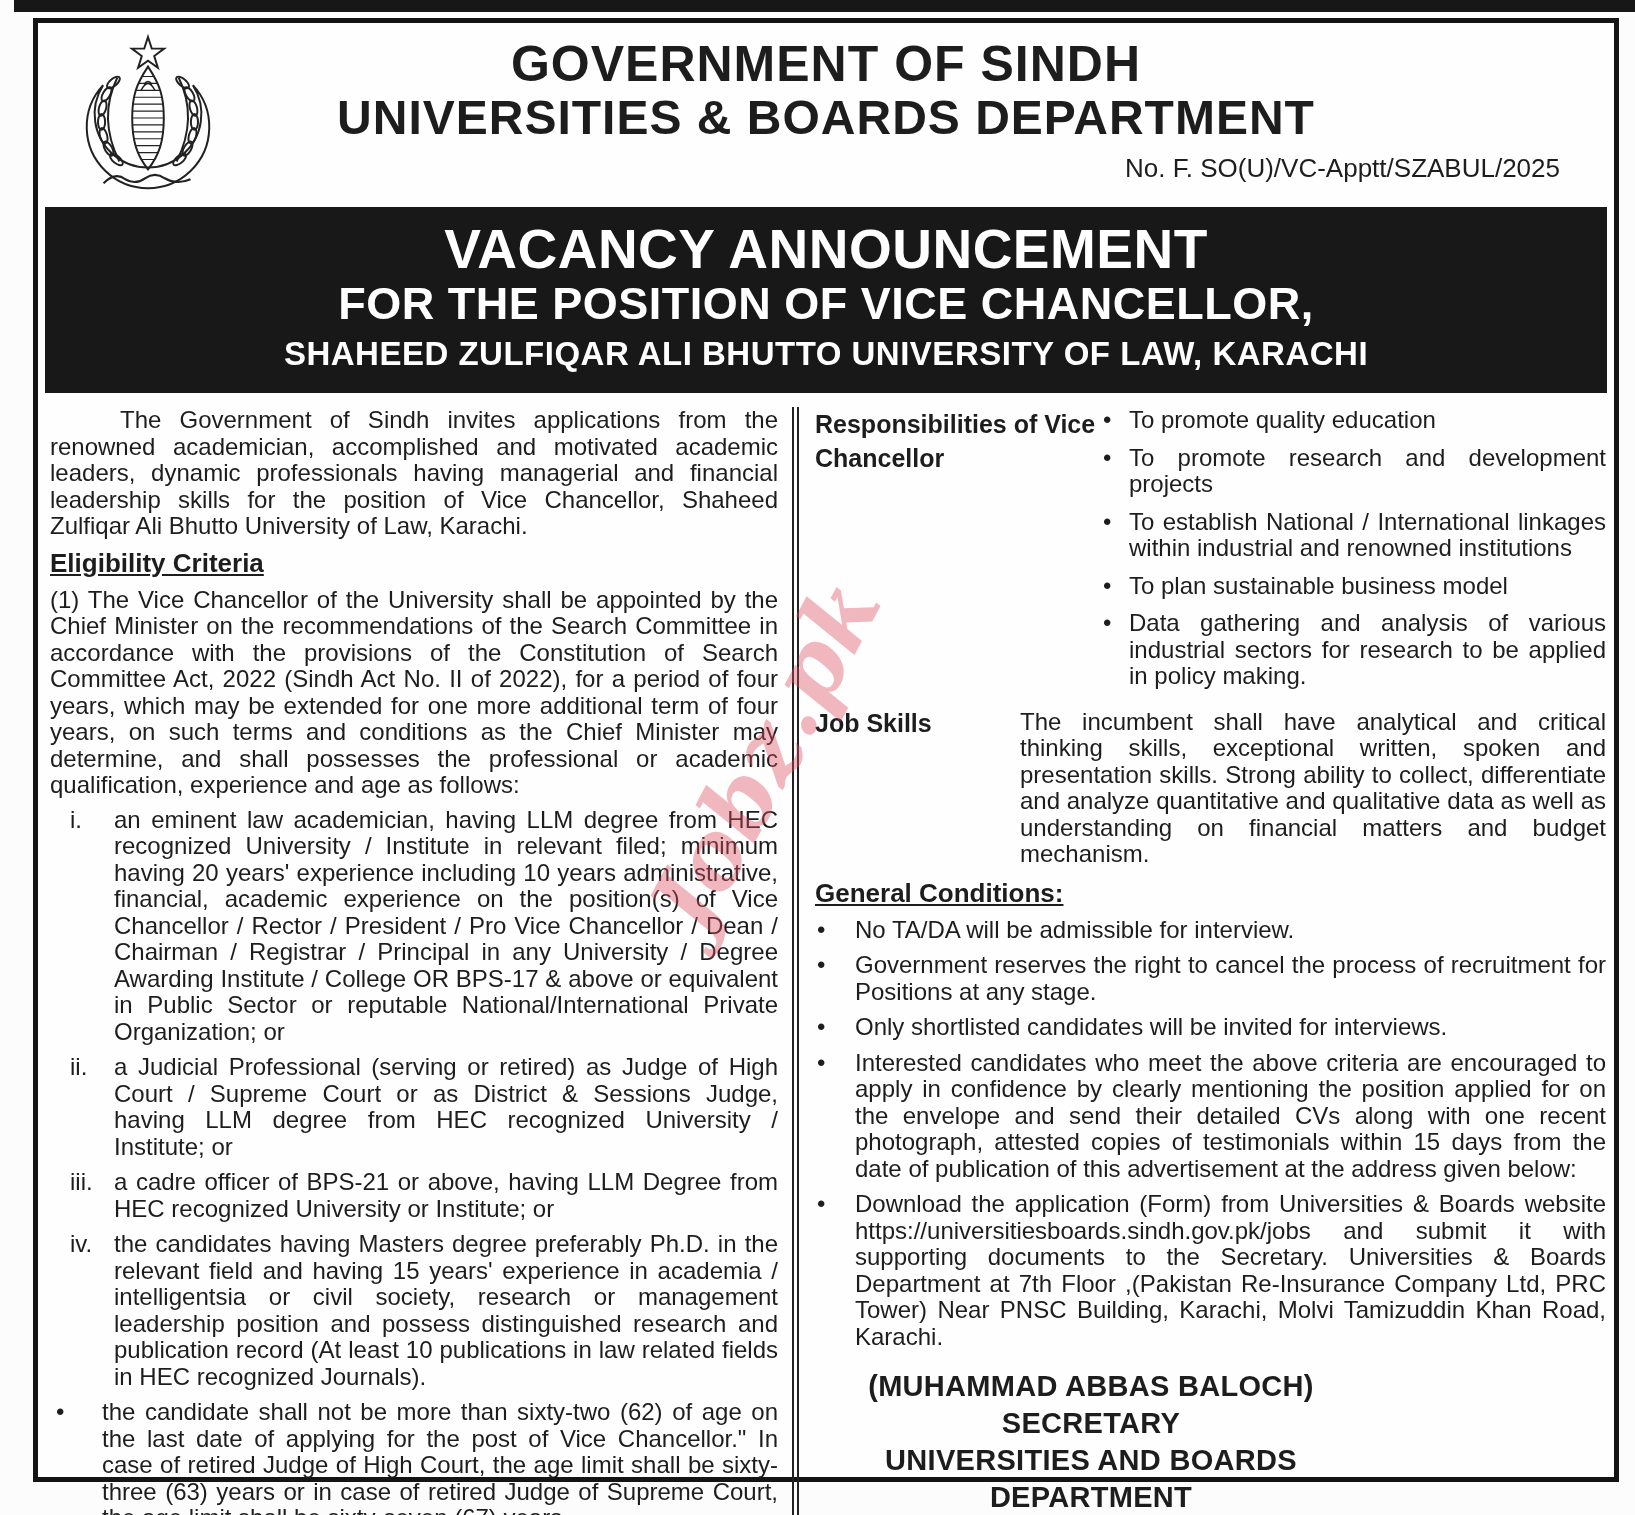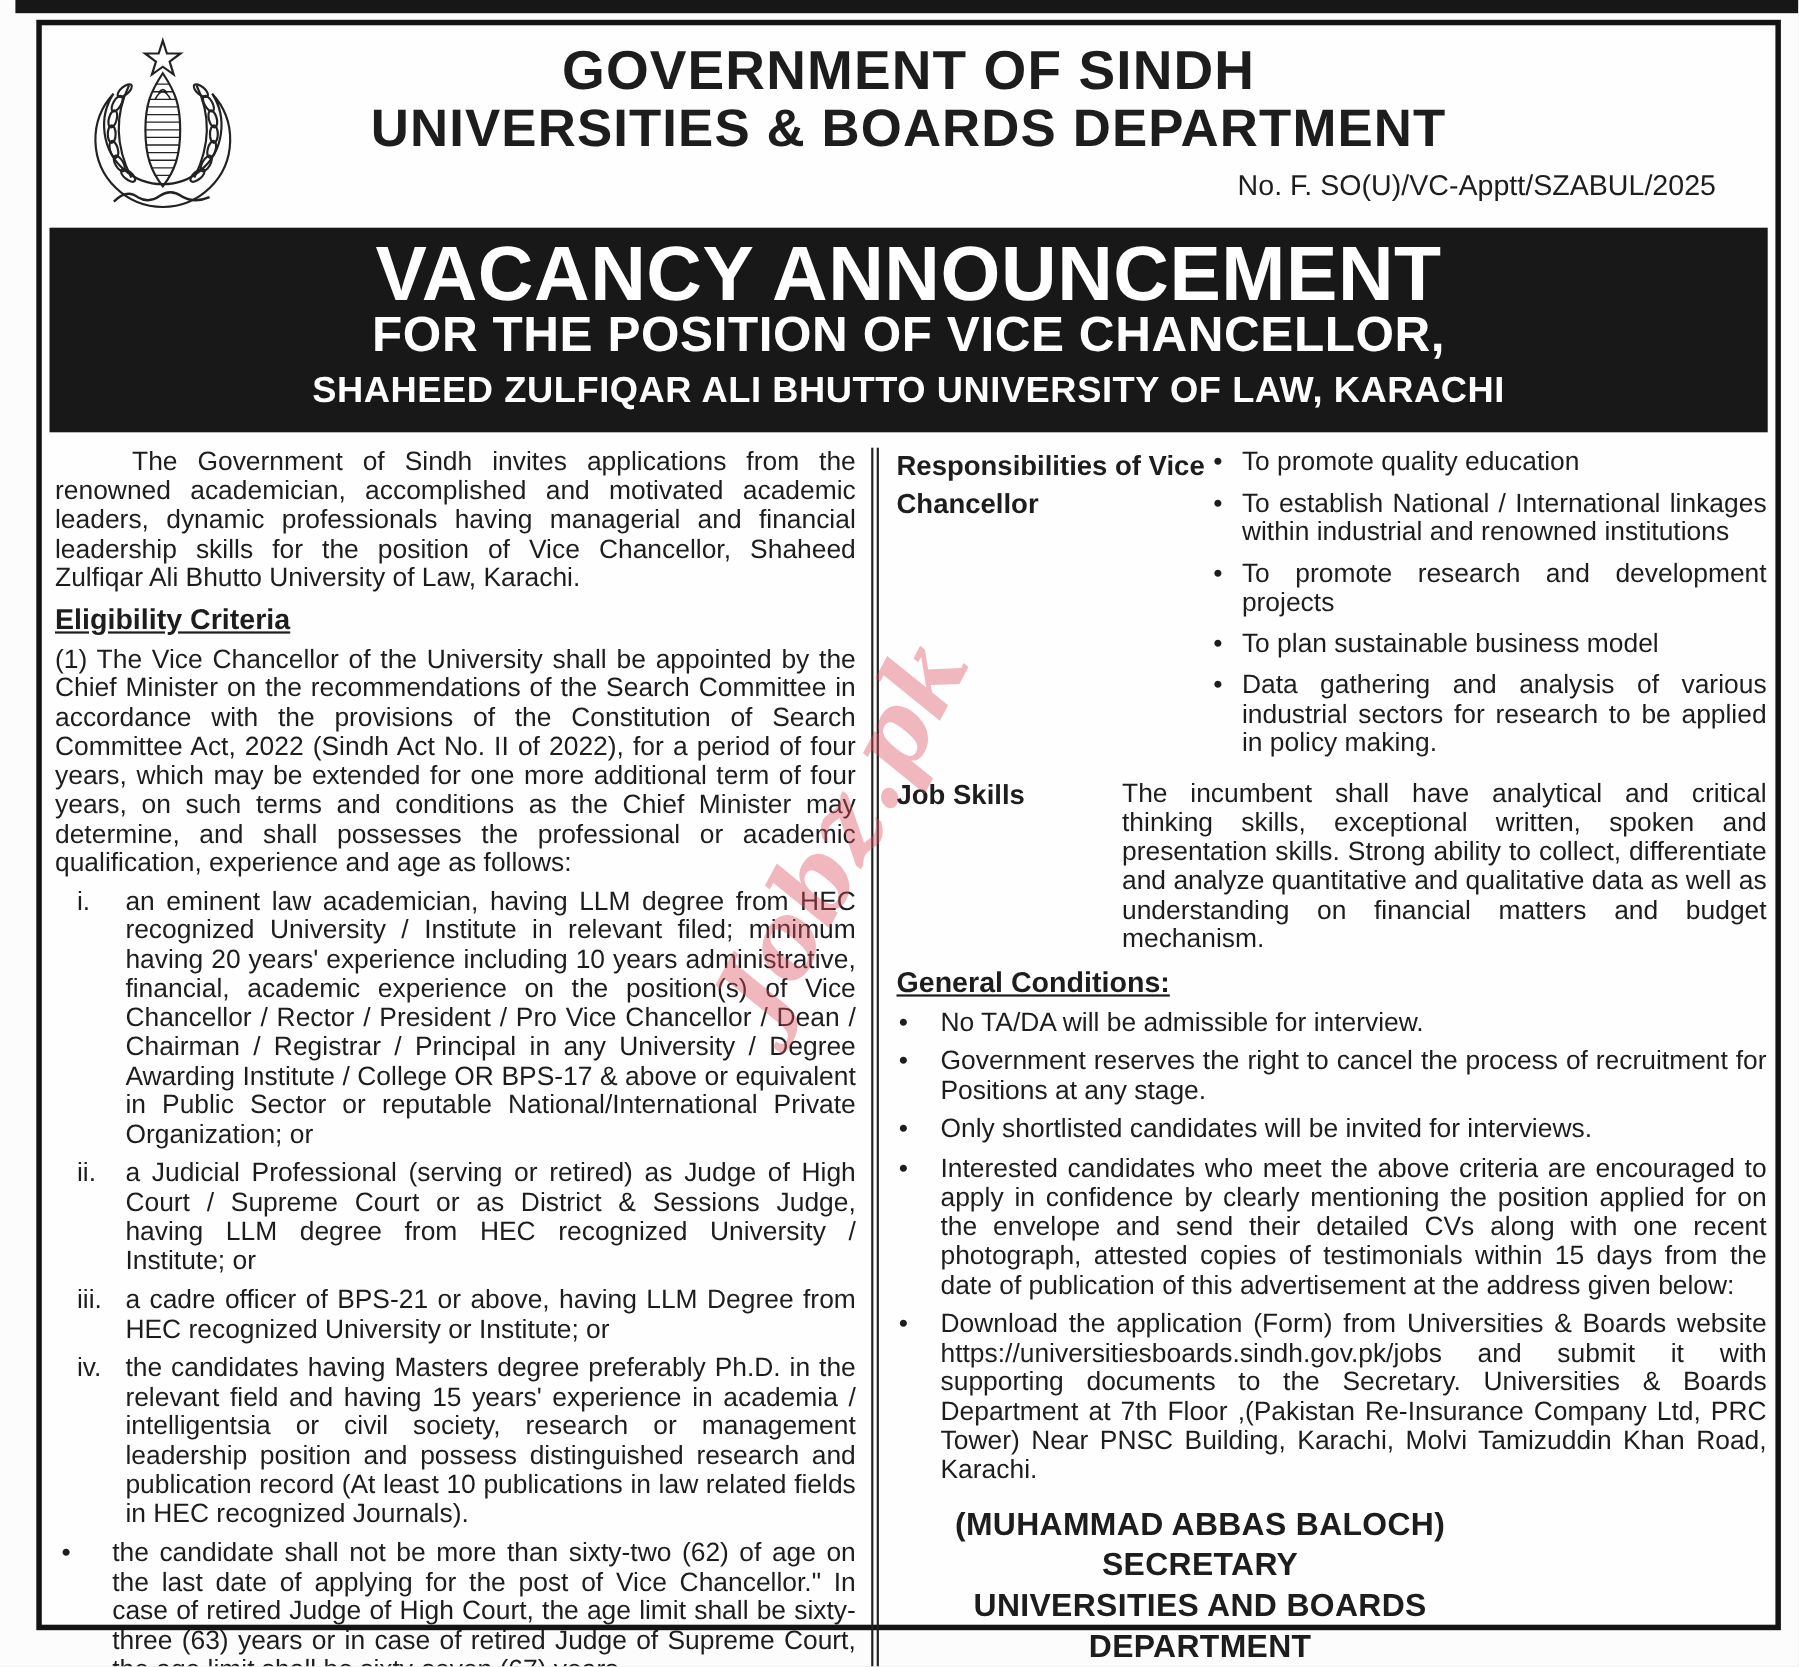--- a/index.html
+++ b/index.html
@@ -10,21 +10,21 @@
           border:5px solid #141414;background:#fefefe;box-sizing:border-box;}
   
   .hdr{position:relative;height:178px;}
   .logo{position:absolute;left:26px;top:10px;}
   .titles{text-align:center;padding-top:14px;}
   .t1{font-size:50px;font-weight:bold;letter-spacing:1px;line-height:54px;}
   .t2{font-size:48px;font-weight:bold;letter-spacing:1px;line-height:54px;}
   .ref{text-align:right;padding-right:54px;font-size:26px;margin-top:8px;}
   
   .banner{margin:6px 7px 0 7px;background:#181818;color:#fff;text-align:center;padding:12px 0 14px;}
-  .b1{font-size:70px;font-weight:bold;line-height:60px;letter-spacing:0.5px;}
+  .b1{font-size:55px;font-weight:bold;line-height:60px;letter-spacing:0.5px;}
   .b2{font-size:45px;font-weight:bold;line-height:50px;letter-spacing:0.5px;}
   .b3{font-size:33px;font-weight:bold;line-height:50px;letter-spacing:0.5px;}
   
   .columns{display:flex;align-items:stretch;padding:14px 8px 0 12px;min-height:1062px;box-sizing:border-box;}
   .col-left{width:742px;padding-right:14px;box-sizing:border-box;}
   .col-right{flex:1;border-left:7px double #222;padding-left:16px;position:relative;
              padding-bottom:150px;box-sizing:border-box;}
   .txt{font-size:24px;line-height:26.5px;text-align:justify;}
   .intro{text-indent:70px;margin:0 0 8px 0;}
   .uhead{font-size:26px;font-weight:bold;text-decoration:underline;margin:4px 0 8px 0;}
@@ -164,24 +164,24 @@
 
       <div class="col-right">
 
         <div class="resp">
           <div class="resp-label">Responsibilities of Vice Chancellor</div>
           <ul class="resp-list">
             <li>
                 <span class="txt">To promote quality education</span>
               </li>
             <li>
+                <span class="txt">To promote research and development projects</span>
+              </li>
+            <li>
                 <span class="txt">To establish National / International linkages within industrial and renowned institutions</span>
-              </li>
-            <li>
-                <span class="txt">To promote research and development projects</span>
               </li>
             <li>
                 <span class="txt">To plan sustainable business model</span>
               </li>
             <li>
                 <span class="txt">Data gathering and analysis of various industrial sectors for research to be applied in policy making.</span>
               </li>
           </ul>
         </div>
 

